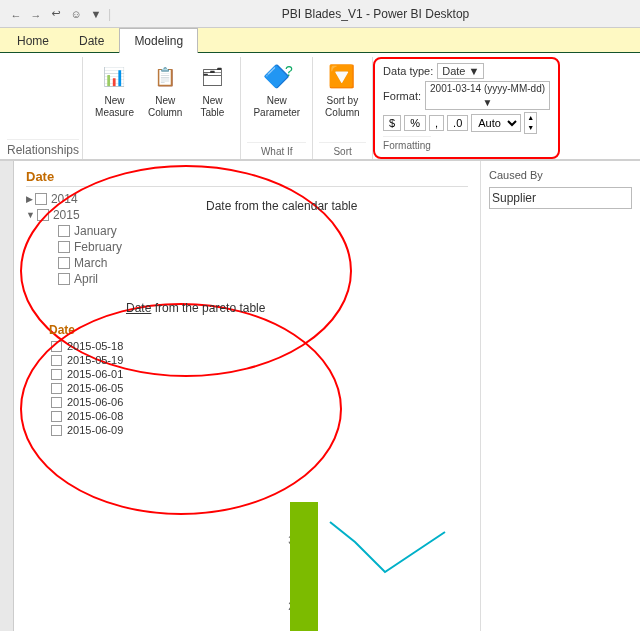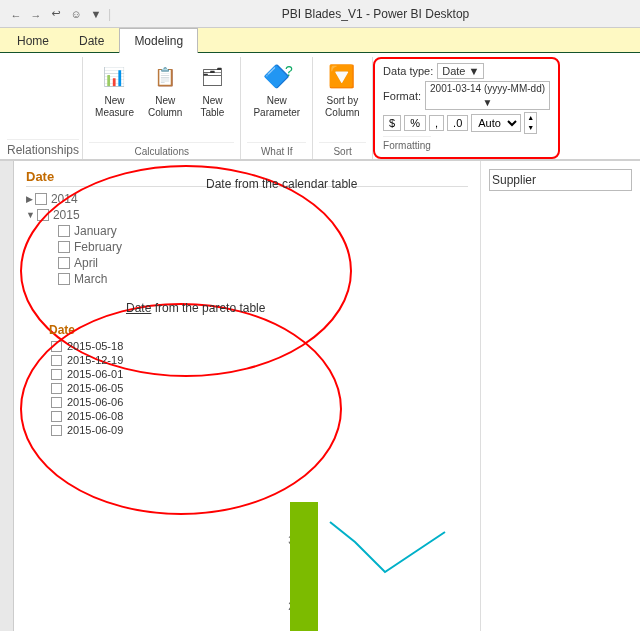--- a/index.html
+++ b/index.html
@@ -304,21 +304,20 @@
       </div>
       <div class="ribbon-btn">
         <div class="ribbon-btn-icon" style="font-size:18px;">📋</div>
         <div class="ribbon-btn-label">New<br>Column</div>
       </div>
       <div class="ribbon-btn">
         <div class="ribbon-btn-icon" style="font-size:18px;">🗂</div>
         <div class="ribbon-btn-label">New<br>Table</div>
       </div>
     </div>
-    <div class="ribbon-group-label">Calculations</div>
   </div>
 
   <div class="ribbon-group">
     <div class="ribbon-group-items">
       <div class="ribbon-btn">
         <div class="ribbon-btn-icon" style="font-size:18px; position:relative;">
           <span style="font-size:22px;">🔷</span>
           <span style="position:absolute;top:2px;right:0;font-size:14px;color:#1a6;">?</span>
         </div>
         <div class="ribbon-btn-label">New<br>Parameter</div>
@@ -408,30 +407,30 @@
         <div class="tree-row">
           <span class="tree-indent"></span>
           <span class="tree-indent"></span>
           <span class="tree-checkbox"></span>
           <span class="tree-label">February</span>
         </div>
         <div class="tree-row">
           <span class="tree-indent"></span>
           <span class="tree-indent"></span>
           <span class="tree-checkbox"></span>
+          <span class="tree-label">March</span>
+        </div>
+        <div class="tree-row">
+          <span class="tree-indent"></span>
+          <span class="tree-indent"></span>
+          <span class="tree-checkbox"></span>
           <span class="tree-label">April</span>
         </div>
-        <div class="tree-row">
-          <span class="tree-indent"></span>
-          <span class="tree-indent"></span>
-          <span class="tree-checkbox"></span>
-          <span class="tree-label">March</span>
-        </div>
-
-        <div class="annotation-text" style="position:absolute; top:8px; left:180px; font-size:12px; color:#333;">
+
+        <div class="annotation-text" style="position:absolute; top:30px; left:180px; font-size:12px; color:#333;">
           <span>Date from the calendar table</span>
         </div>
       </div>
     </div>
 
     
     <div style="position:relative; display:inline-block; width:100%; margin-top: 10px;">
       
       <svg style="position:absolute;top:-15px;left:-10px;width:340px;height:230px;pointer-events:none;">
         <ellipse cx="165" cy="115" rx="160" ry="105" fill="none" stroke="red" stroke-width="2"></ellipse>
@@ -445,21 +444,21 @@
         </div>
 
         <div class="date-list-title" style="margin-top:14px;">Date</div>
 
         <div class="date-list-row">
           <span class="date-checkbox"></span>
           <span>2015-05-18</span>
         </div>
         <div class="date-list-row">
           <span class="date-checkbox"></span>
-          <span>2015-12-19</span>
+          <span>2015-05-19</span>
         </div>
         <div class="date-list-row">
           <span class="date-checkbox"></span>
           <span>2015-06-01</span>
         </div>
         <div class="date-list-row">
           <span class="date-checkbox"></span>
           <span>2015-06-05</span>
         </div>
         <div class="date-list-row">
@@ -491,15 +490,16 @@
       </div>
 
       <svg style="position:absolute; right:-10px; bottom:0; width:130px; height:200px; overflow:visible;">
         <polyline points="0,90 25,110 55,140 85,120 115,100" fill="none" stroke="#00B0C8" stroke-width="2"></polyline>
       </svg>
     </div>
 
   </div>
 
   <div class="right-panel">
+    <div class="right-panel-label">Caused By</div>
     <div class="caused-by-box">Supplier</div>
   </div>
 </div>
 
 </body></html>

